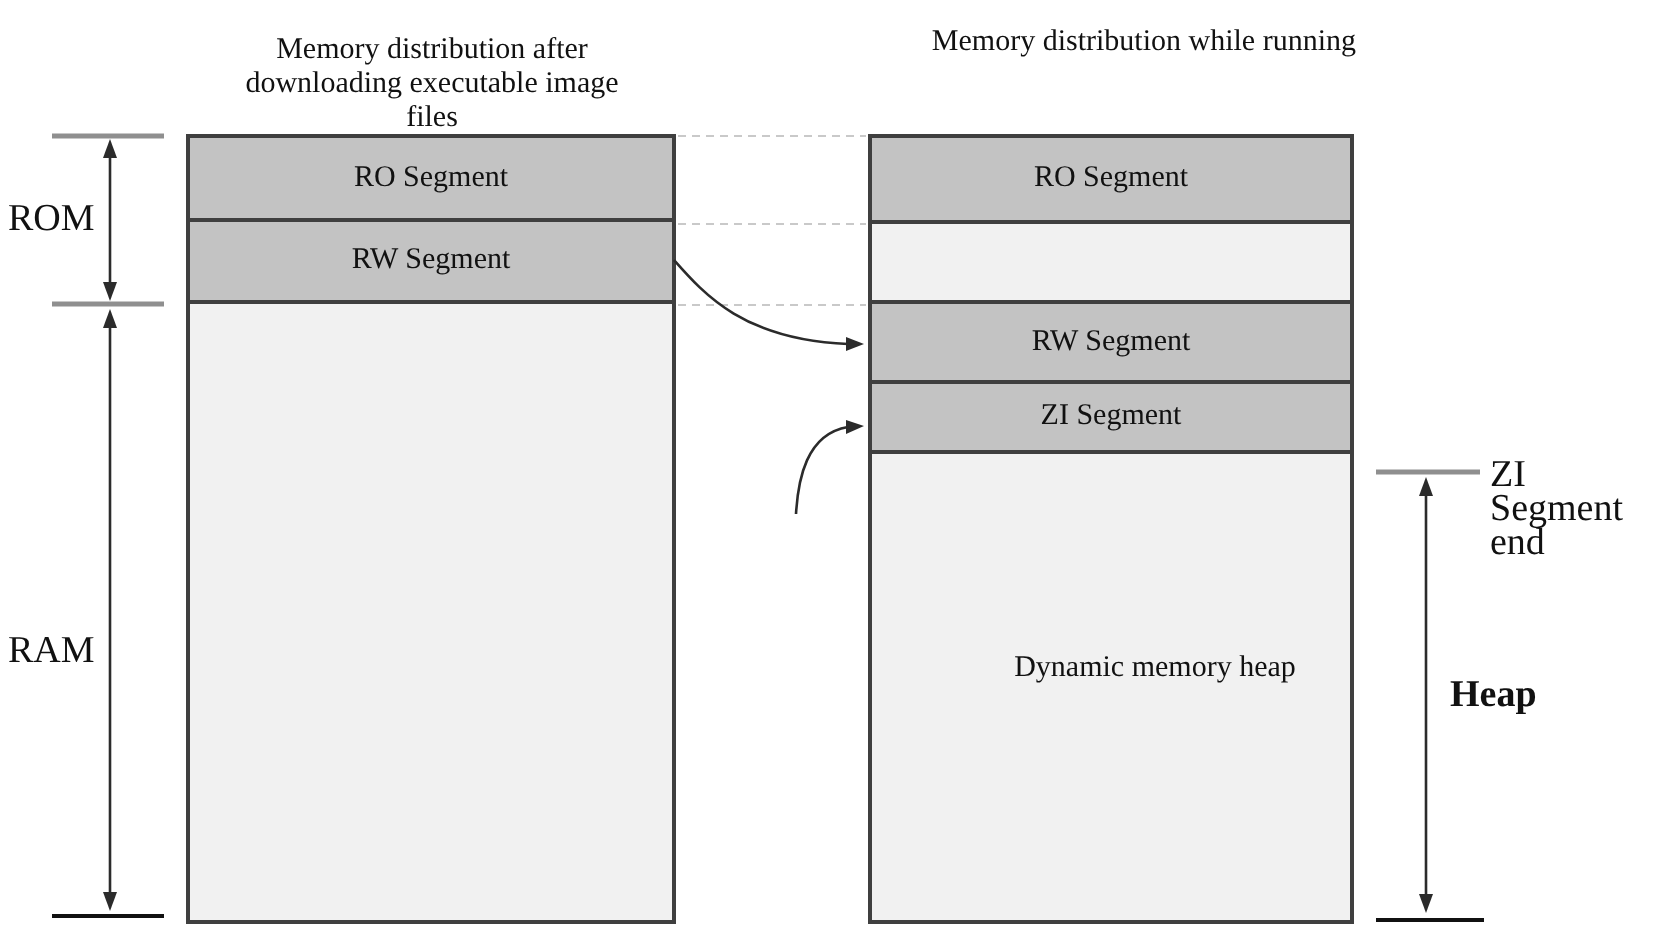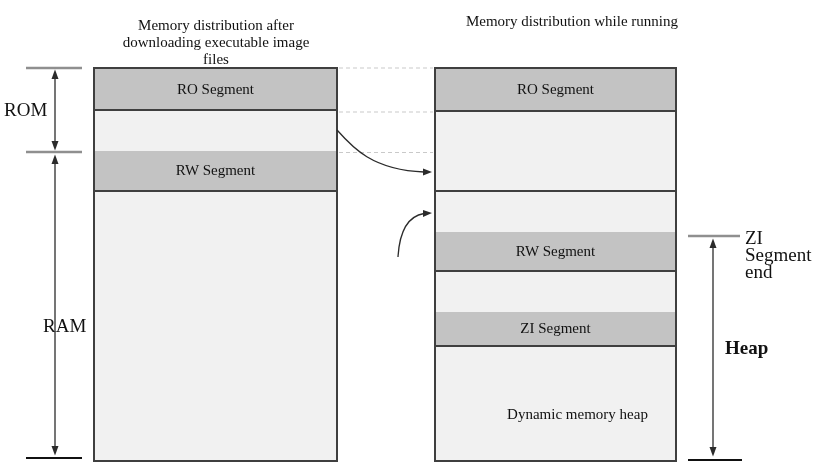--- a/index.html
+++ b/index.html
@@ -24,21 +24,21 @@
   .overlay{position:absolute;left:0;top:0;pointer-events:none;}
 
   .title{position:absolute;text-align:center;font-size:15px;line-height:17px;margin-top:12px;}
   #title-left{left:108px;top:5px;width:216px;}
   #title-right{left:462px;top:1px;width:216px;text-align:right;}
 
   .column{
     position:absolute;top:67px;height:395px;box-sizing:border-box;
     border:2px solid var(--border);
     background:var(--light-fill);
-    display:flex;flex-direction:column;gap:40px;
+    display:flex;flex-direction:column;
   }
   #col-left{left:93px;width:245px;}
   #col-right{left:434px;width:243px;}
 
   .seg{
     box-sizing:border-box;flex:0 0 auto;
     display:flex;align-items:center;justify-content:center;
     font-size:15px;
   }
   .seg.dark{background:var(--segment-fill);}
@@ -47,21 +47,21 @@
   #col-left .seg-ro{height:42px;}
   #col-left .seg-rw{height:41px;}
   #col-right .seg-ro{height:43px;}
   #col-right .seg-gap{height:40px;background:var(--light-fill);}
   #col-right .seg-rw{height:40px;}
   #col-right .seg-zi{height:35px;}
   #col-right .seg-heap{padding-bottom:18px;margin-left:44px;}
 
   .annot{position:absolute;font-size:19px;line-height:17px;}
   #rom-label{left:4px;top:101px;width:46px;}
-  #ram-label{left:4px;top:317px;width:46px;margin-left:39px;}
+  #ram-label{left:4px;top:317px;width:46px;}
   #heap-label{left:725px;top:339px;width:50px;font-weight:bold;}
   #zi-end-label{left:745px;top:229px;width:90px;}
   #zi-end-label span{display:block;}
 
   .dash{stroke:var(--dashed-line);stroke-width:1;stroke-dasharray:4 3;fill:none;}
   .tick-gray{stroke:var(--tick-gray);stroke-width:2.5;}
   .tick-black{stroke:var(--tick-black);stroke-width:2;}
   .arrow-line{stroke:var(--arrow);stroke-width:1.3;}
   .curve{stroke:var(--arrow);stroke-width:1.3;fill:none;}
   .ah{fill:var(--arrow);stroke:none;}

